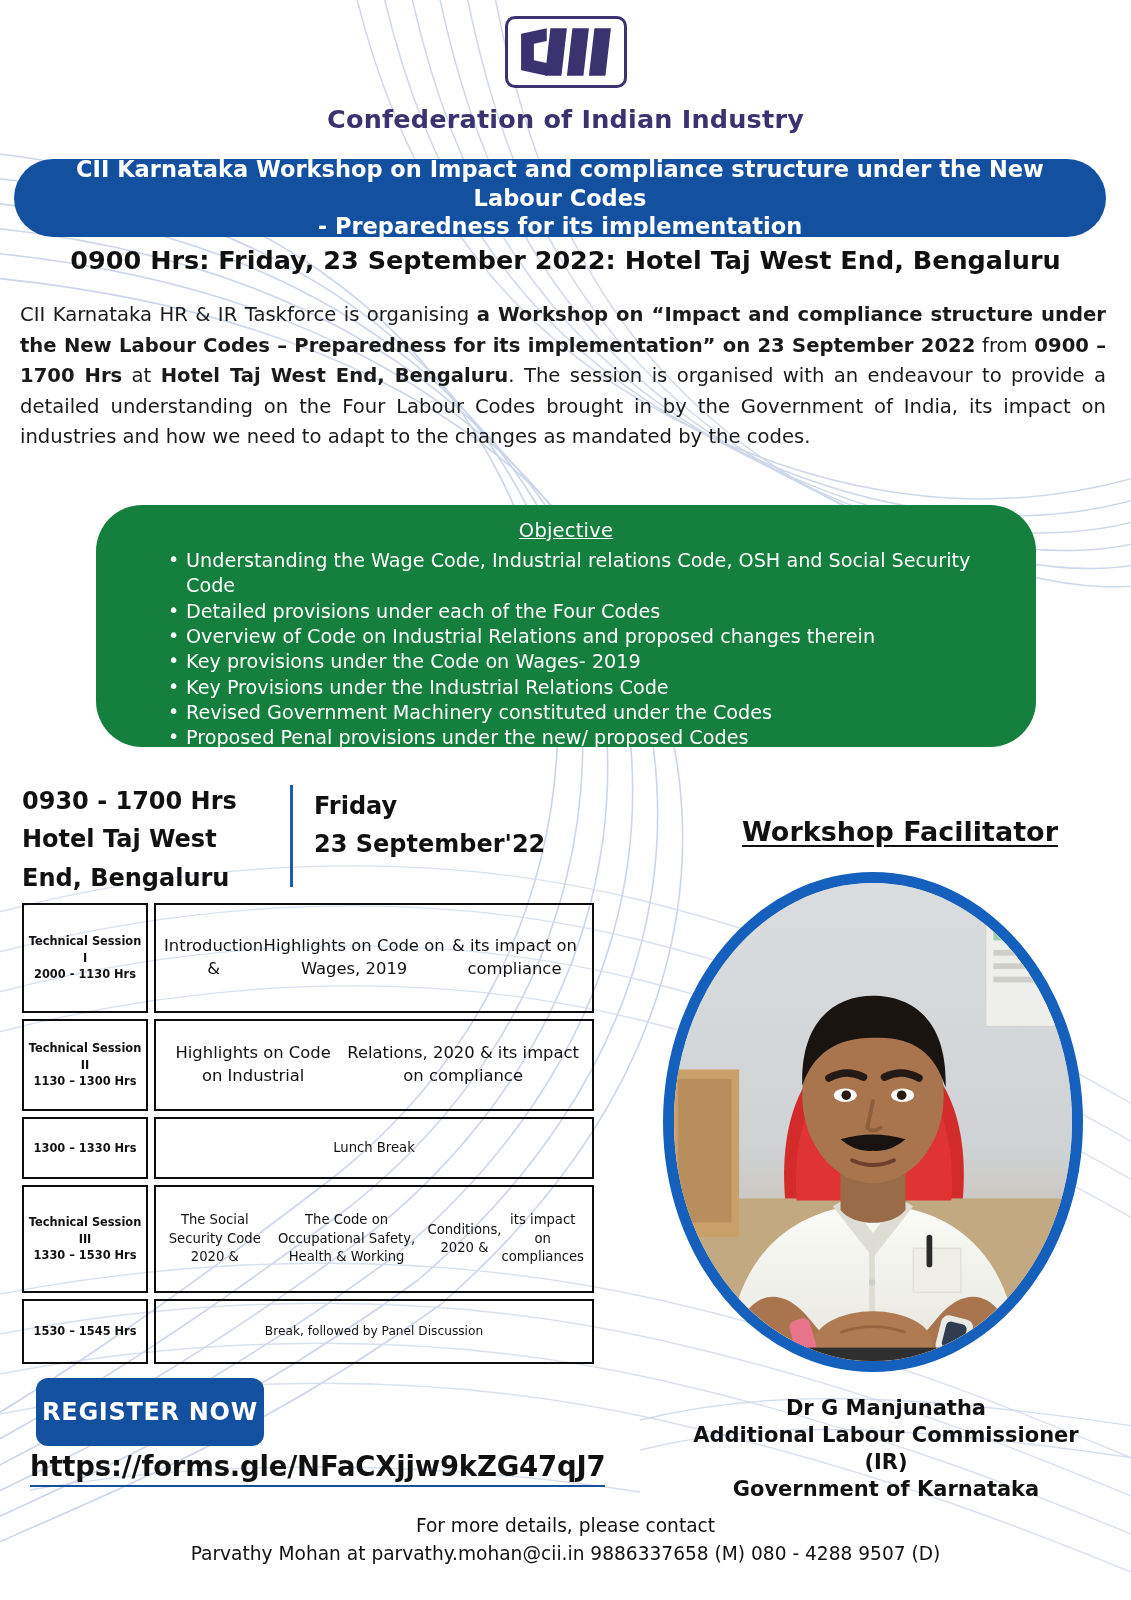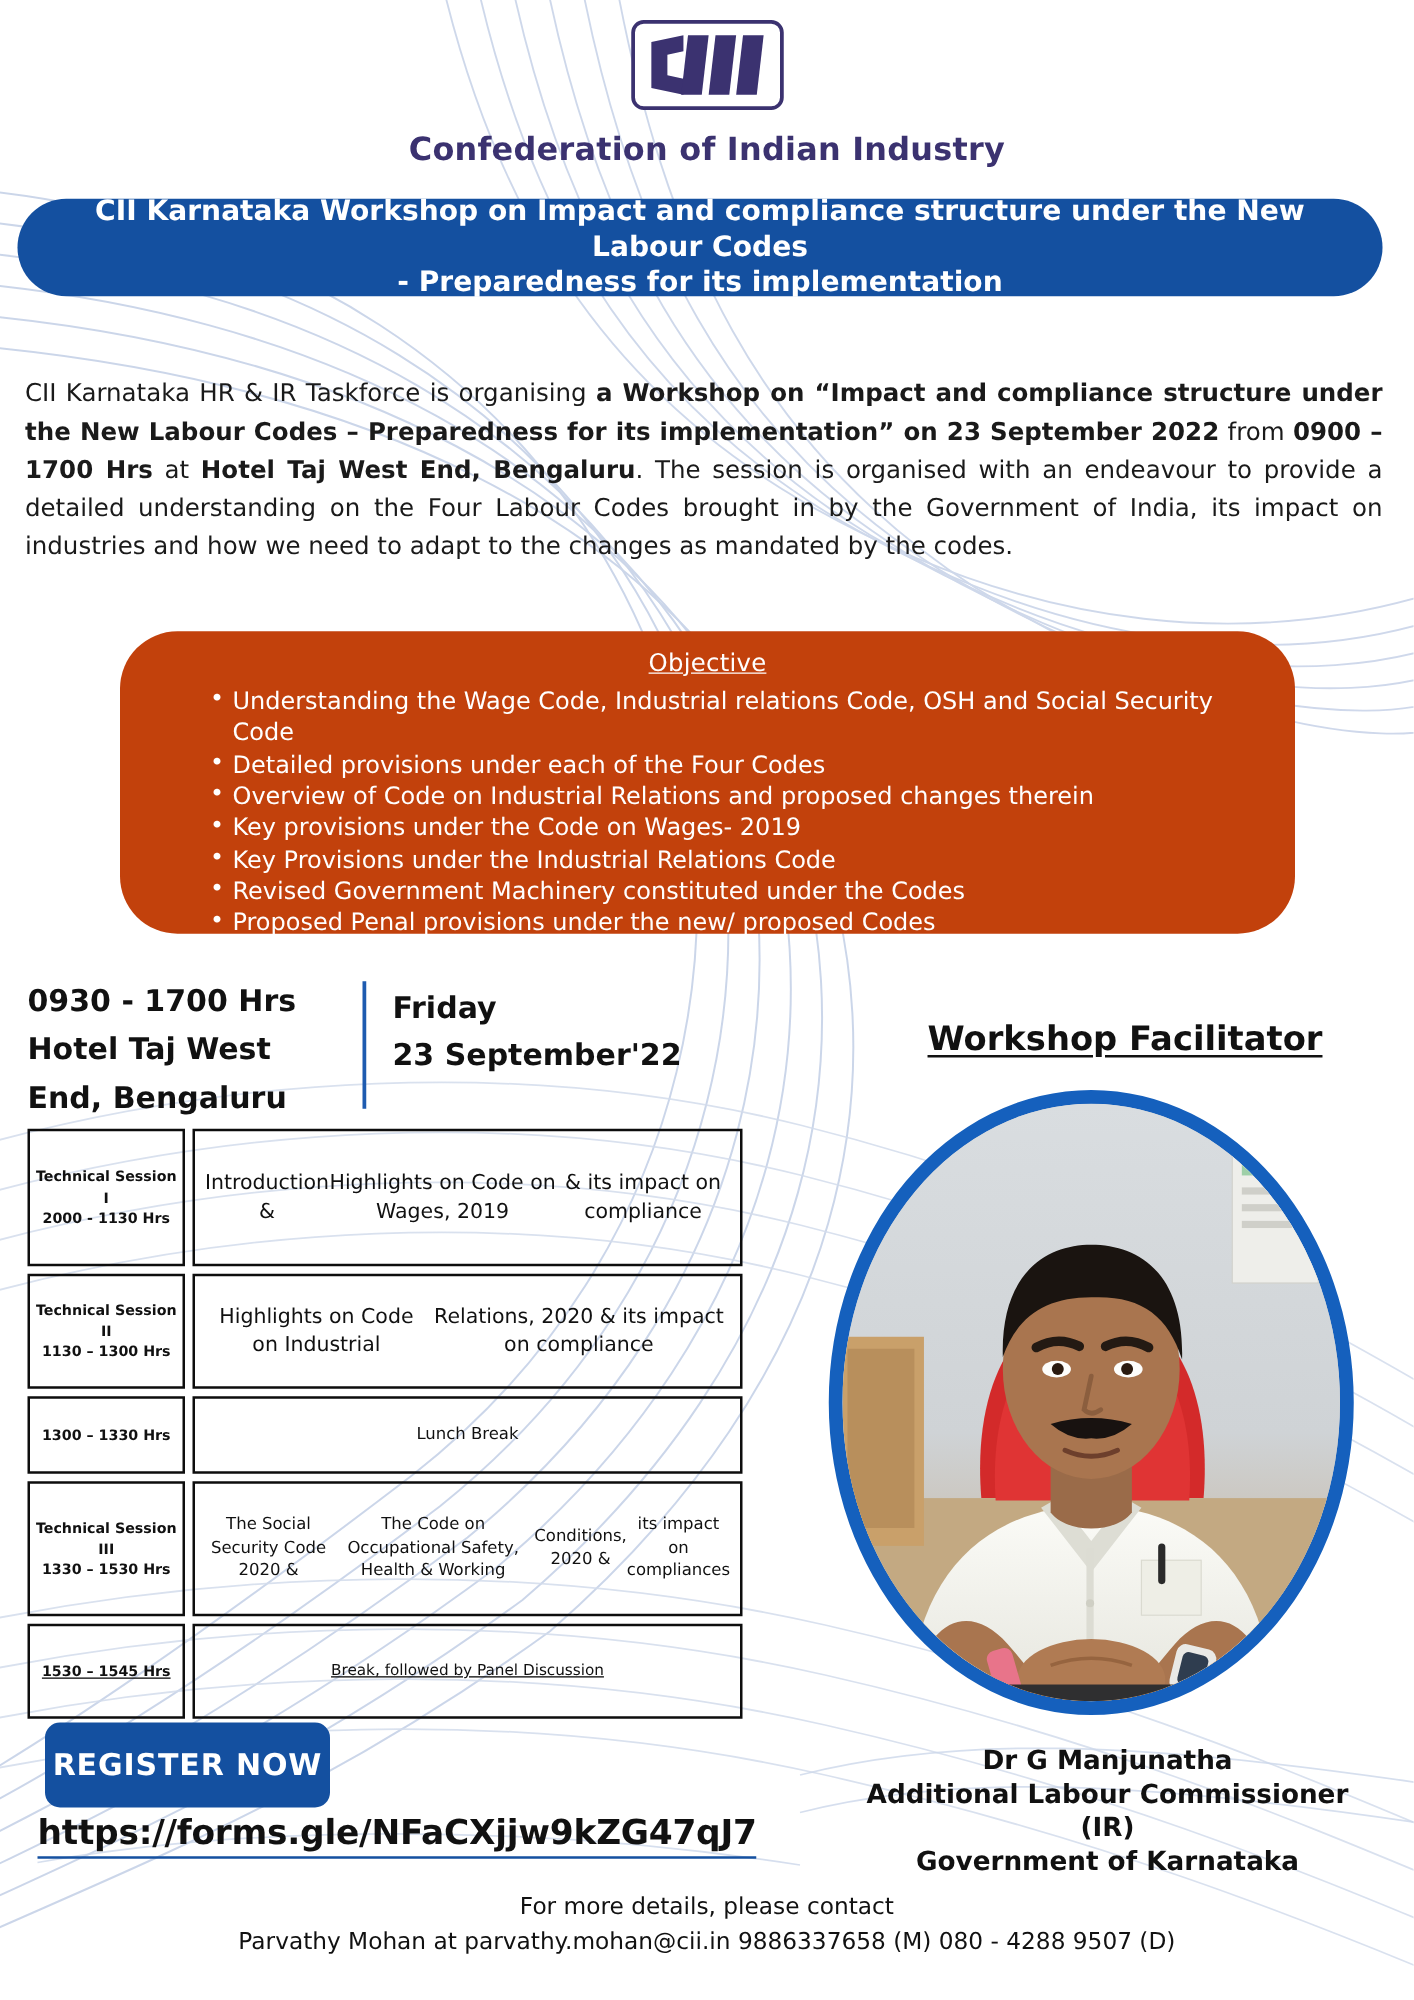--- a/index.html
+++ b/index.html
@@ -114,21 +114,21 @@
   }
   .intro b { font-weight: bold; }
 
   
   .objective-box {
     position: absolute;
     top: 505px;
     left: 96px;
     width: 940px;
     height: 242px;
-    background: #c2410c;
+    background: #15803d;
     border-radius: 46px;
     color: #ffffff;
     padding: 14px 26px 10px 26px;
     font-family: "DejaVu Sans", sans-serif;
   }
   .objective-title {
     text-align: center;
     font-size: 19.5px;
     text-decoration: underline;
     margin-bottom: 6px;
@@ -226,21 +226,21 @@
     font-family: "DejaVu Sans", sans-serif;
   }
   .desc-lg { font-size: 16.4px; line-height: 1.4; }
   .desc-sm { font-size: 13.2px; line-height: 1.4; }
   .desc-xs { font-size: 12.2px; line-height: 1.4; }
 
   .r1 { height: 110px; }
   .r2 { height: 92px; }
   .r3 { height: 62px; }
   .r4 { height: 108px; }
-  .r5 { height: 76px; text-decoration: underline; }
+  .r5 { height: 65px; }
 
   
   .register-btn {
     position: absolute;
     top: 1378px;
     left: 36px;
     width: 228px;
     height: 68px;
     background: #1450A0;
     border-radius: 12px;
@@ -379,20 +379,21 @@
       <div class="logo-caption">Confederation of Indian Industry</div>
     </div>
 
     <div class="title-banner">
       <div>
         <div class="t-line">CII Karnataka Workshop on Impact and compliance structure under the New Labour Codes</div>
         <div class="t-line">- Preparedness for its implementation</div>
       </div>
     </div>
 
+    <div class="subtitle">0900 Hrs: Friday, 23 September 2022: Hotel Taj West End, Bengaluru</div>
 
     <div class="intro">
       <span>CII Karnataka HR &amp; IR Taskforce is organising </span><b>a Workshop on “Impact and compliance structure under the New Labour Codes – Preparedness for its implementation” on 23 September 2022</b><span> from </span><b>0900 – 1700 Hrs</b><span> at </span><b>Hotel Taj West End, Bengaluru</b><span>. The session is organised with an endeavour to provide a detailed understanding on the Four Labour Codes brought in by the Government of India, its impact on industries and how we need to adapt to the changes as mandated by the codes.</span>
     </div>
 
     <div class="objective-box">
       <div class="objective-title">Objective</div>
       <ul class="objective-list">
         <li>Understanding the Wage Code, Industrial relations Code, OSH and Social Security Code</li>
         <li>Detailed provisions under each of the Four Codes</li>

